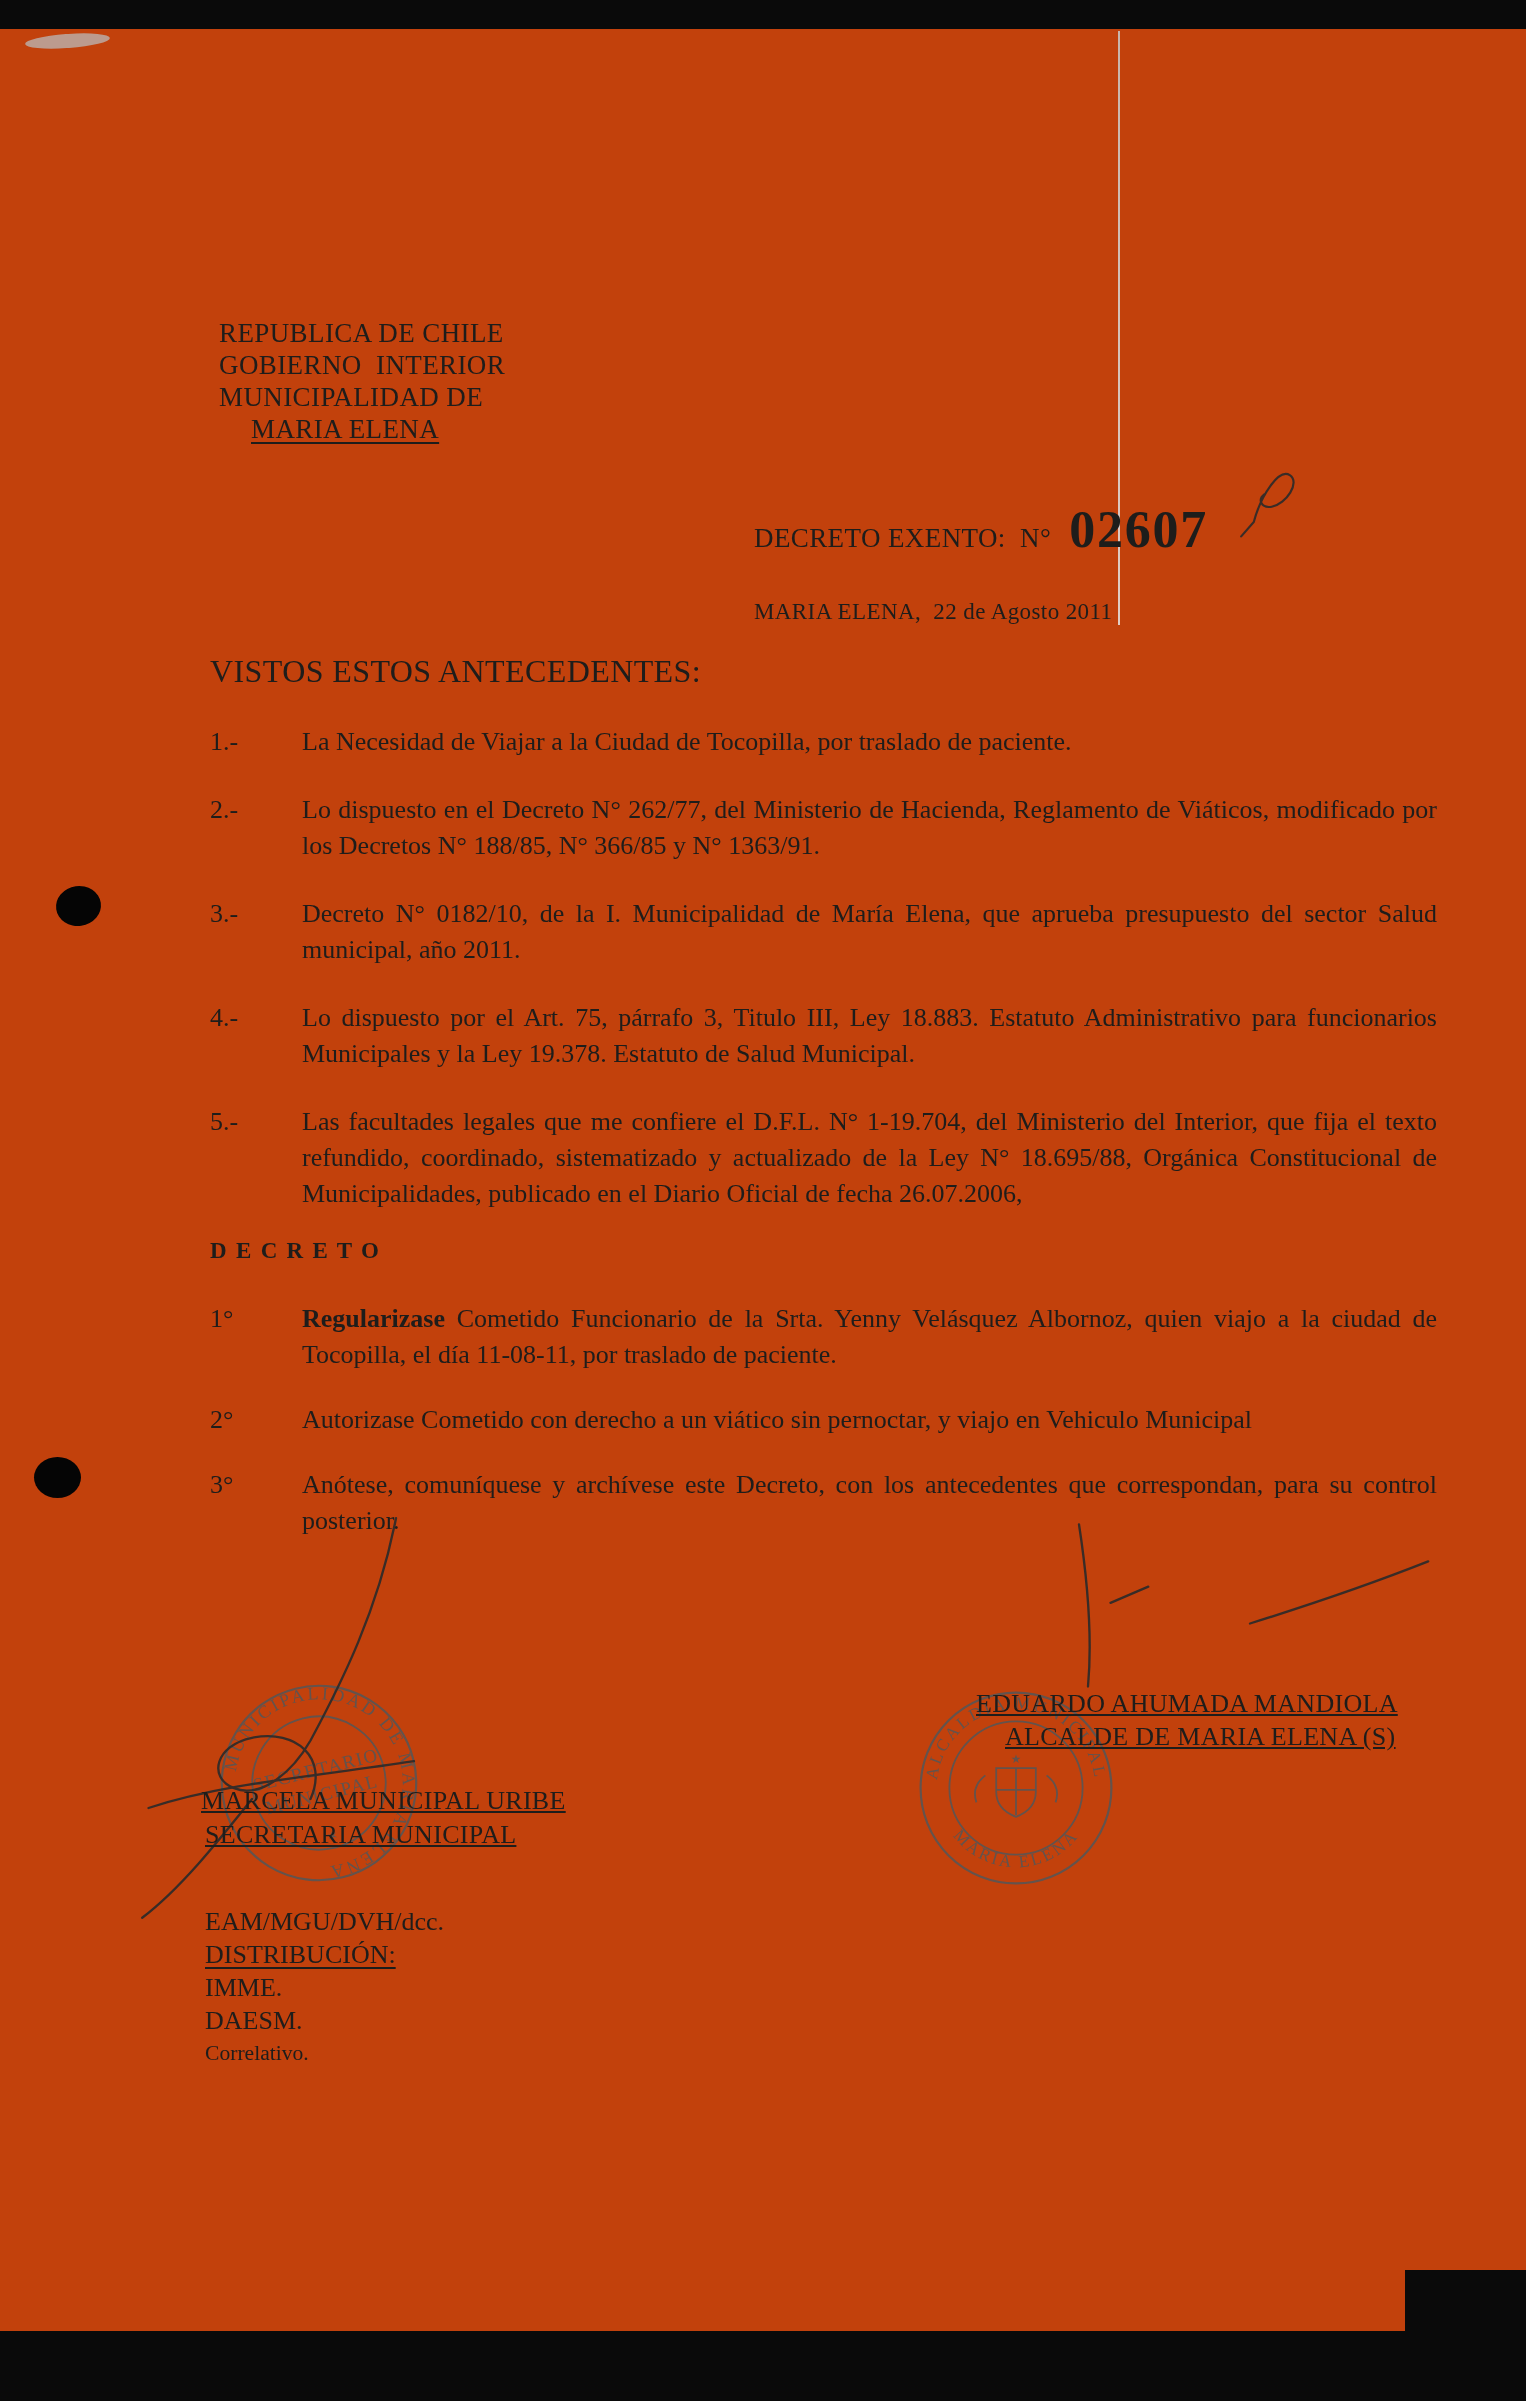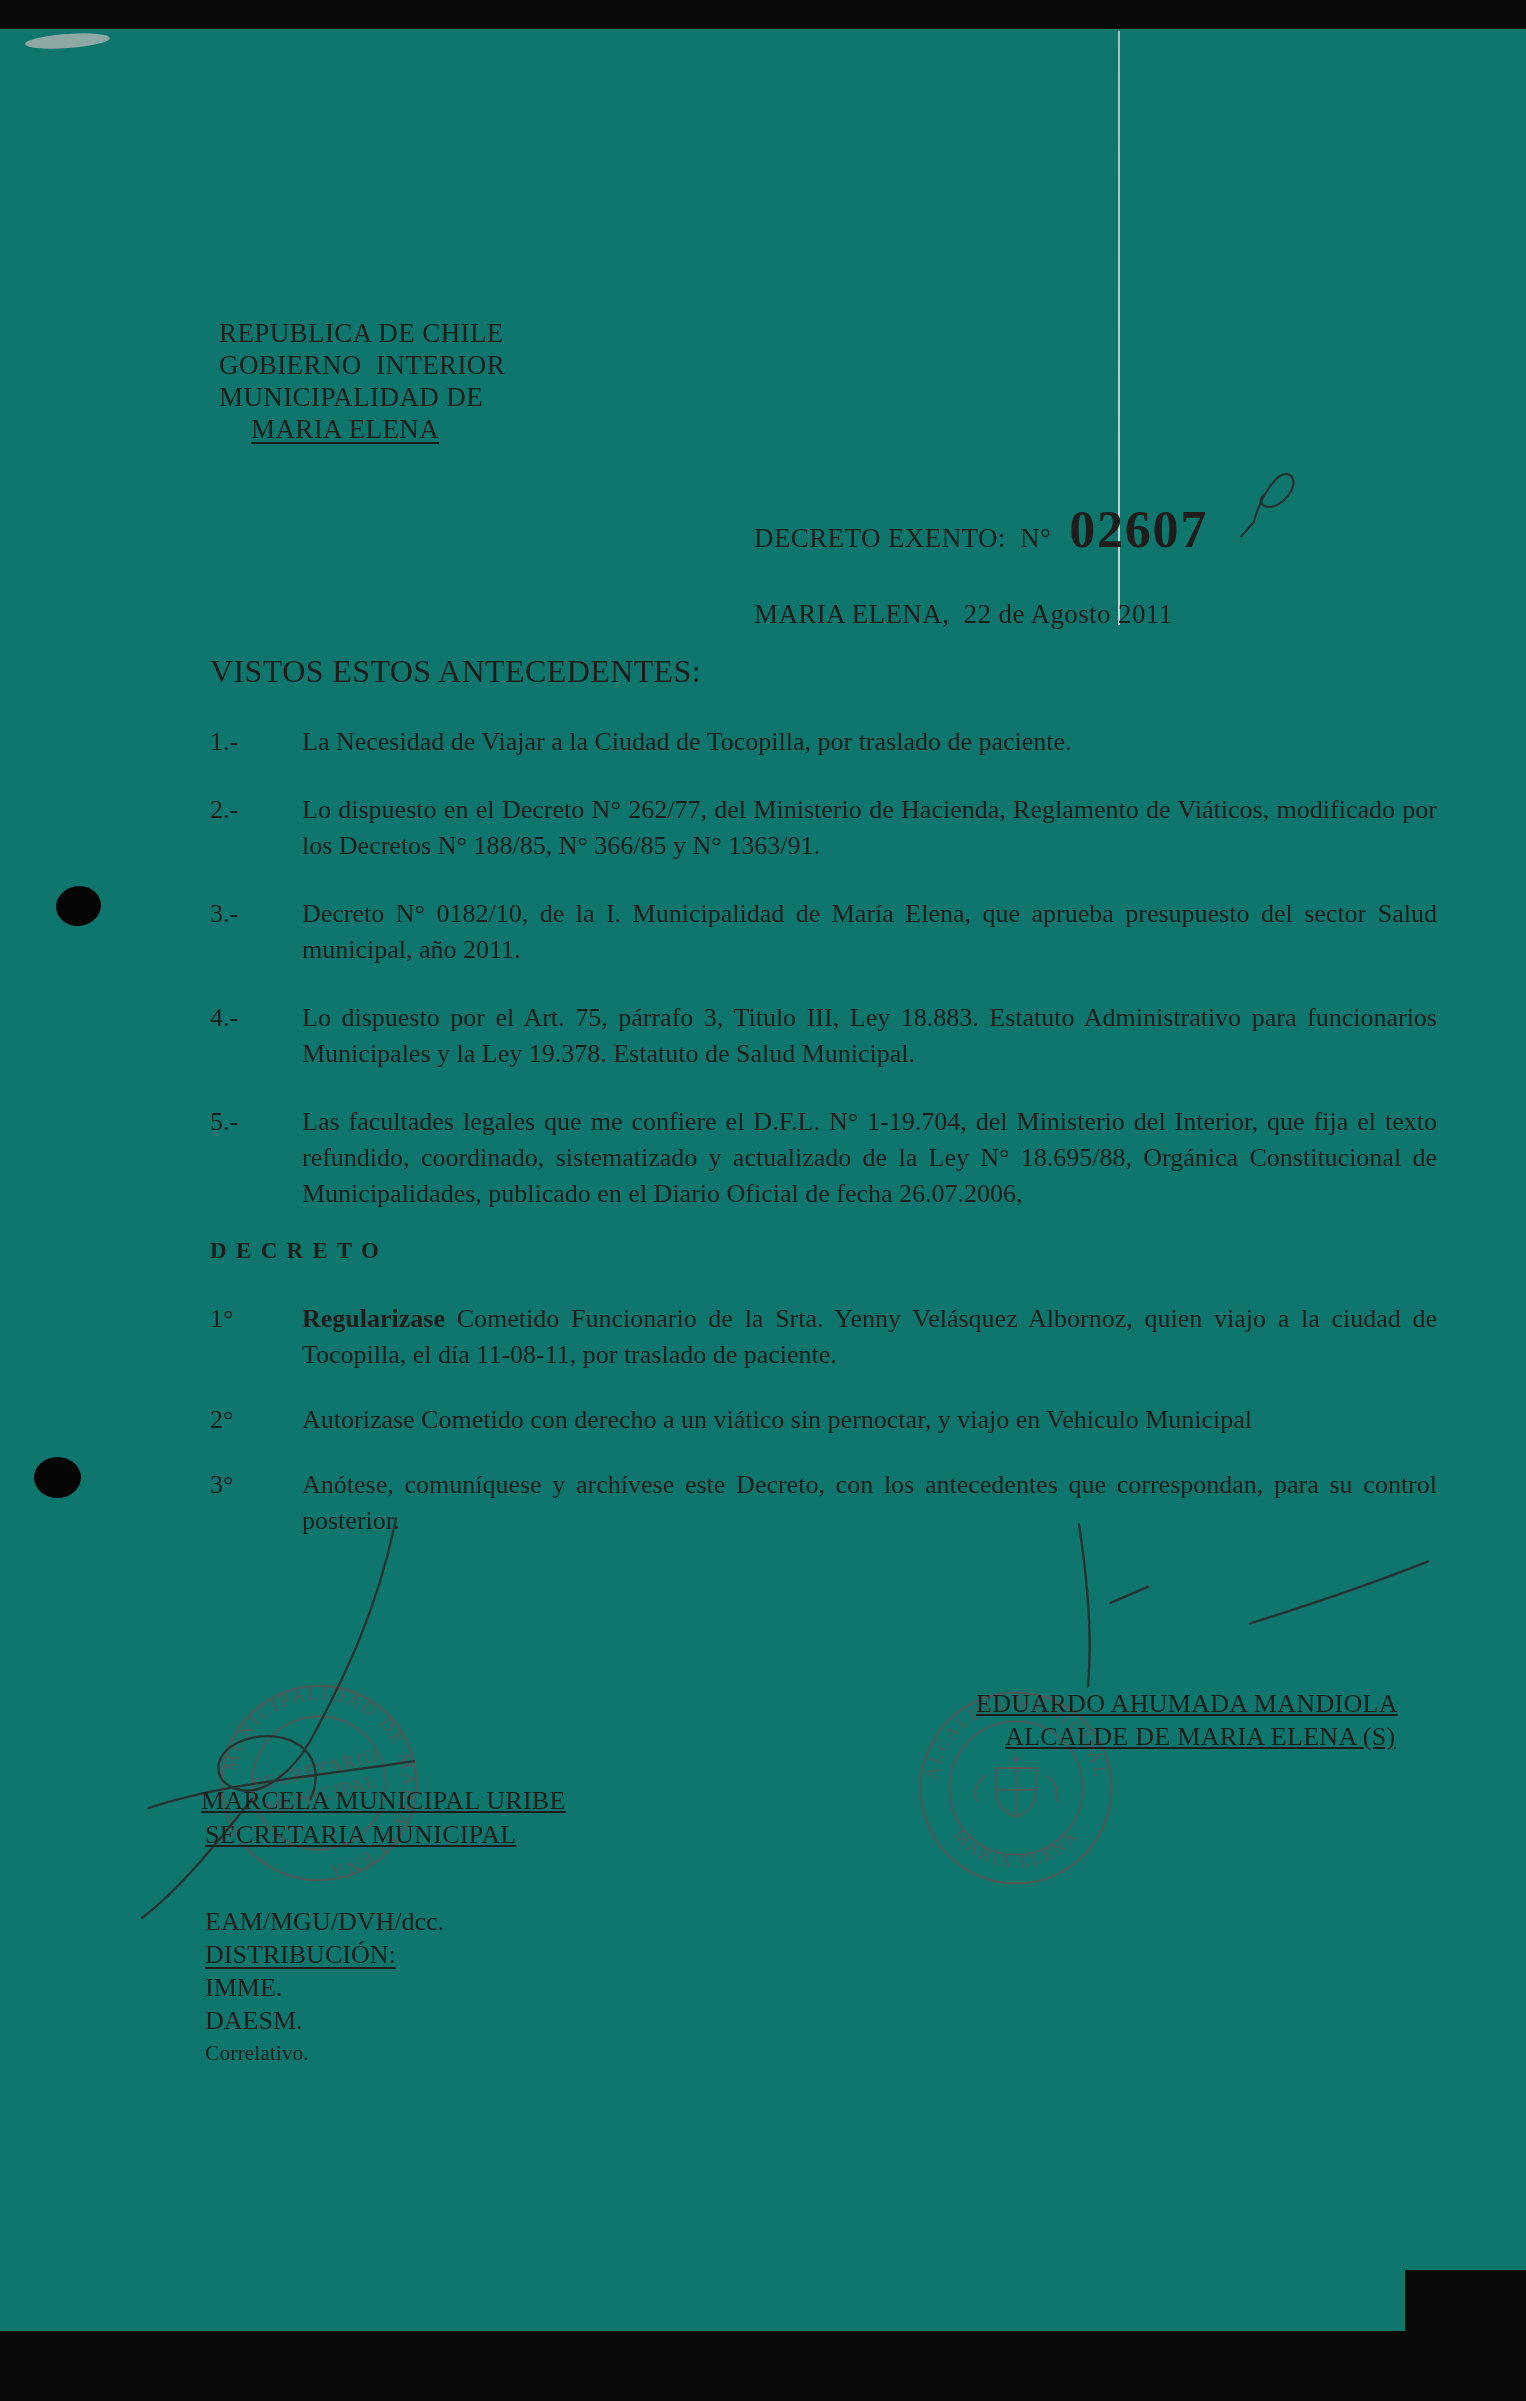--- a/index.html
+++ b/index.html
@@ -1,20 +1,20 @@
 <!DOCTYPE html>
 <html style="font-size:14.4px"><head>
 <meta charset="utf-8">
 <style>
   html, body { margin: 0; padding: 0; background: #ffffff; }
   .page {
     position: relative;
     width: 1526px;
     height: 2401px;
-    background: #0f766e;
+    background: #c2410c;
     overflow: hidden;
     font-family: "Liberation Serif", serif;
     color: #1e1d1b;
   }
   .abs { position: absolute; }
   .pre { white-space: pre-wrap; }
 
   
   .bar-top    { left:0; top:0; width:1526px; height:29px; background:#0a0a0a; }
   .bar-bottom { left:0; top:2331px; width:1526px; height:70px; background:#0a0a0a; }
@@ -27,21 +27,21 @@
   
   .letterhead { left:219px; top:317px; font-size:27px; line-height:32px; letter-spacing:0.4px; }
   .letterhead .indent { margin-left:32px; }
   .u { text-decoration: underline; text-underline-offset:3.6px; }
 
   
   .decree-row { left:754px; top:500px; display:flex; align-items:baseline; gap:18px;justify-content:space-between; }
   .decree-label { font-size:27px; letter-spacing:0.4px; }
   .decree-number { font-size:52px; font-weight:600; letter-spacing:1.8px;font-family:Liberation Serif, serif; }
   .flourish { left:1234px; top:459px; }
-  .place-date { left:754px; top:599px; font-size:27px; letter-spacing:0.4px; }
+  .place-date { left:754px; top:599px; font-size:23px; letter-spacing:0.4px; }
 
   .vistos { left:210px; top:653px; font-size:32px; letter-spacing:0.4px; }
 
   
   .items { left:210px; top:724px; width:1227px; font-size:26px; line-height:36px; }
   .item { display:flex; margin-bottom:32px; }
   .item .n { width:92px; flex:0 0 92px; }
   .item .t { flex:1; text-align:justify; }
 
   .decreto-heading { left:210px; top:1238px; font-size:23px; font-weight:bold; letter-spacing:1.8px; }

